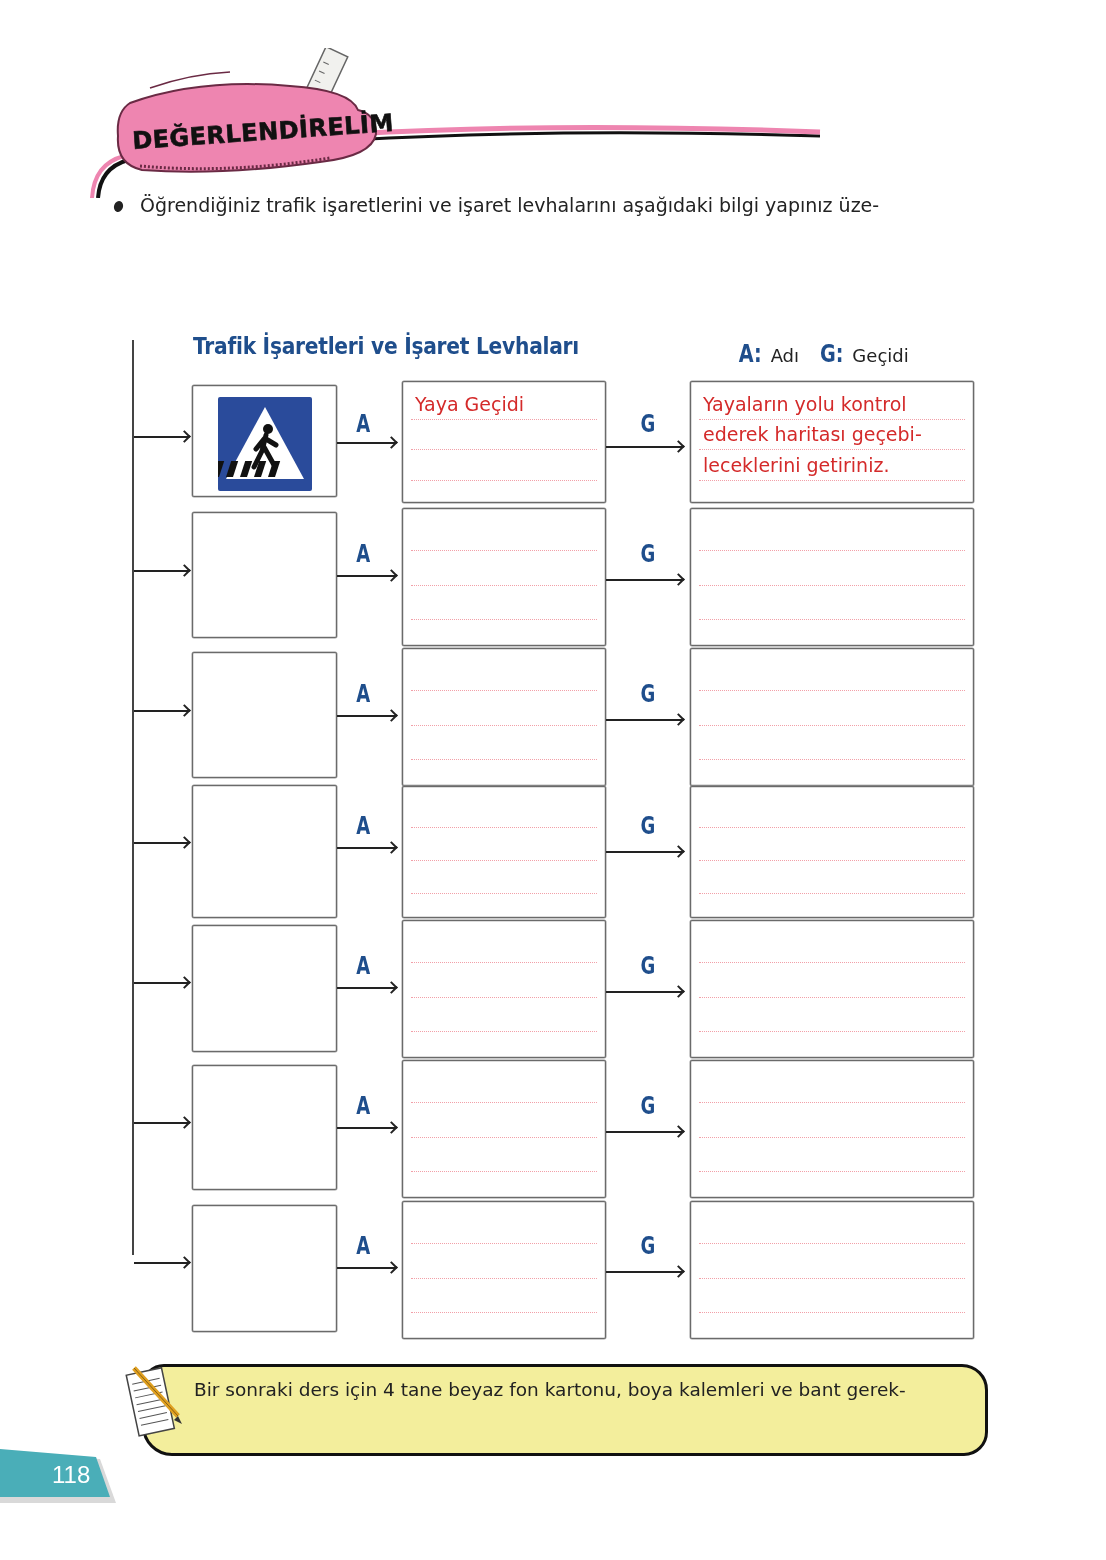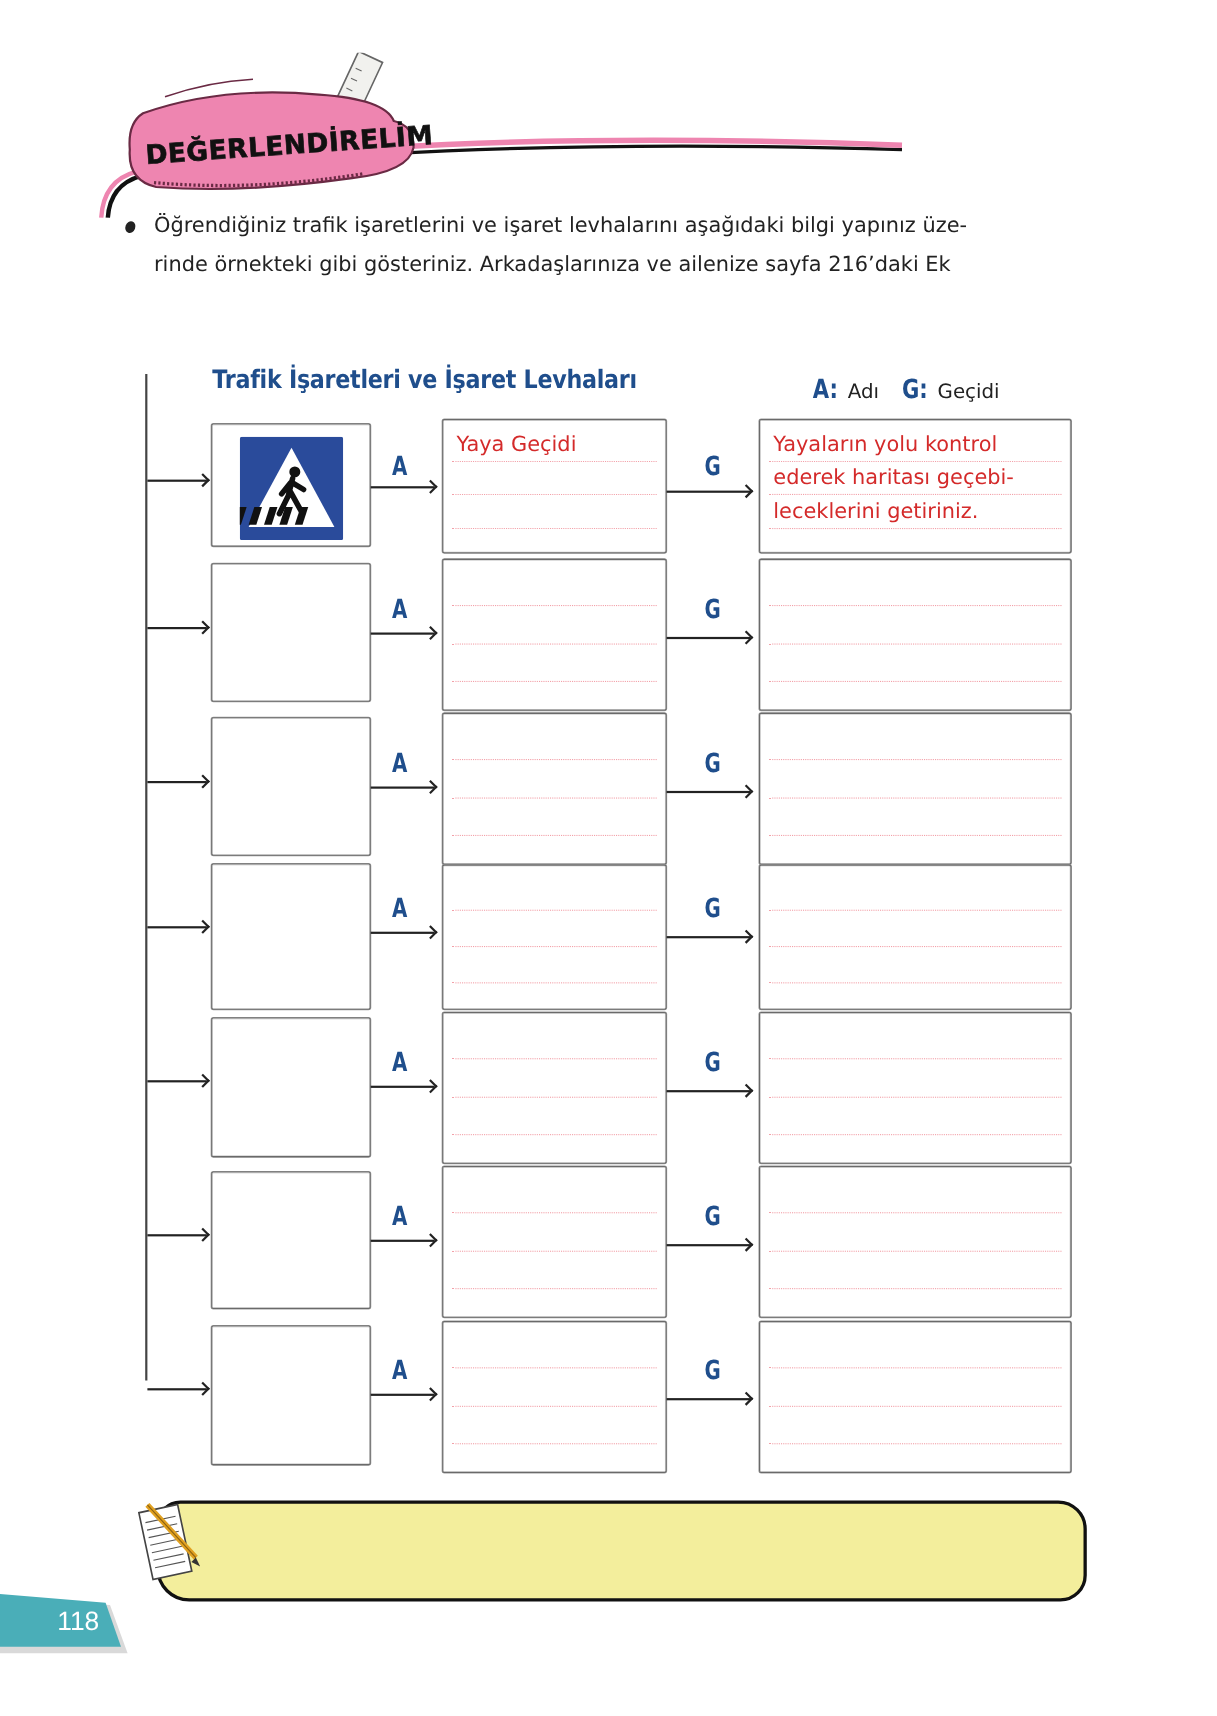--- a/index.html
+++ b/index.html
@@ -113,21 +113,20 @@
     <path d="M50 55 Q 120 30 210 38 Q 270 42 278 62 Q 296 66 296 86 Q 292 108 240 114 Q 140 128 62 122 Q 36 116 38 88 Q 36 64 50 55 Z" fill="#ee85b0" stroke="#6a2a44" stroke-width="2"></path>
     <path d="M60 118 Q 150 126 250 110" stroke="#6a2a44" stroke-width="3" stroke-dasharray="2 2" fill="none"></path>
     <path d="M70 40 Q 110 26 150 24" stroke="#6a2a44" stroke-width="1.5" fill="none"></path>
   </svg>
   <div class="badge-text">DEĞERLENDİRELİM</div>
 </div>
 
 <div class="abs instr">
   <span class="instr-bullet"></span>
   <div>Öğrendiğiniz trafik işaretlerini ve işaret levhalarını aşağıdaki bilgi yapınız üze-</div>
-  <div>rinde örnekteki gibi gösteriniz. Arkadaşlarınıza ve ailenize sayfa 216’daki Ek</div>
 </div>
 
 <div class="abs map-title">Trafik İşaretleri ve İşaret Levhaları</div>
 
 <div class="abs legend">
   <span class="legend-key">A:</span>
   <span class="legend-label">Adı</span>
   <span class="legend-key">G:</span>
   <span class="legend-label">Geçidi</span>
 </div>
@@ -313,20 +312,21 @@
       <line x1="12" y1="41" x2="40" y2="41" stroke="#555"></line>
       <line x1="12" y1="48" x2="40" y2="48" stroke="#555"></line>
       <line x1="12" y1="55" x2="40" y2="55" stroke="#555"></line>
       <line x1="12" y1="62" x2="40" y2="62" stroke="#555"></line>
     </g>
     <line x1="10" y1="8" x2="54" y2="56" stroke="#e0a020" stroke-width="5"></line>
     <line x1="10" y1="8" x2="54" y2="56" stroke="#8a6010" stroke-width="1"></line>
     <polygon points="54,56 58,64 50,60" fill="#333"></polygon>
   </svg>
   <div class="note-text">
+    <div>Bir sonraki ders için 4 tane beyaz fon kartonu, boya kalemleri ve bant gerek-</div>
   </div>
 </div>
 
 <div class="abs page-tab">
   <svg width="120" height="60" viewBox="0 0 120 60" style="position:absolute;left:0;top:0">
     <polygon points="0,8 100,14 116,58 0,58" fill="#d9d9d9"></polygon>
     <polygon points="0,4 96,12 110,52 0,52" fill="#4aaeb8"></polygon>
   </svg>
   <span class="page-num">118</span>
 </div>

